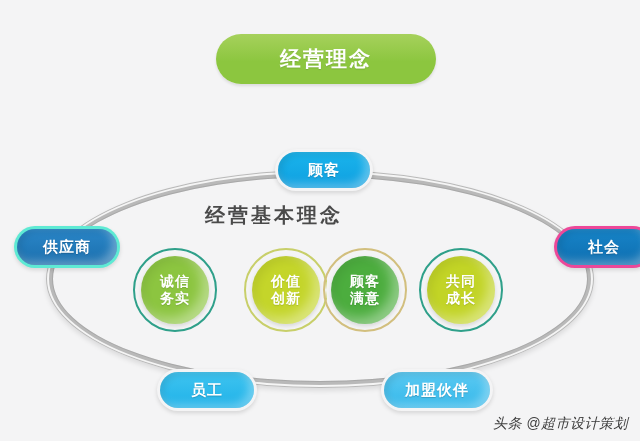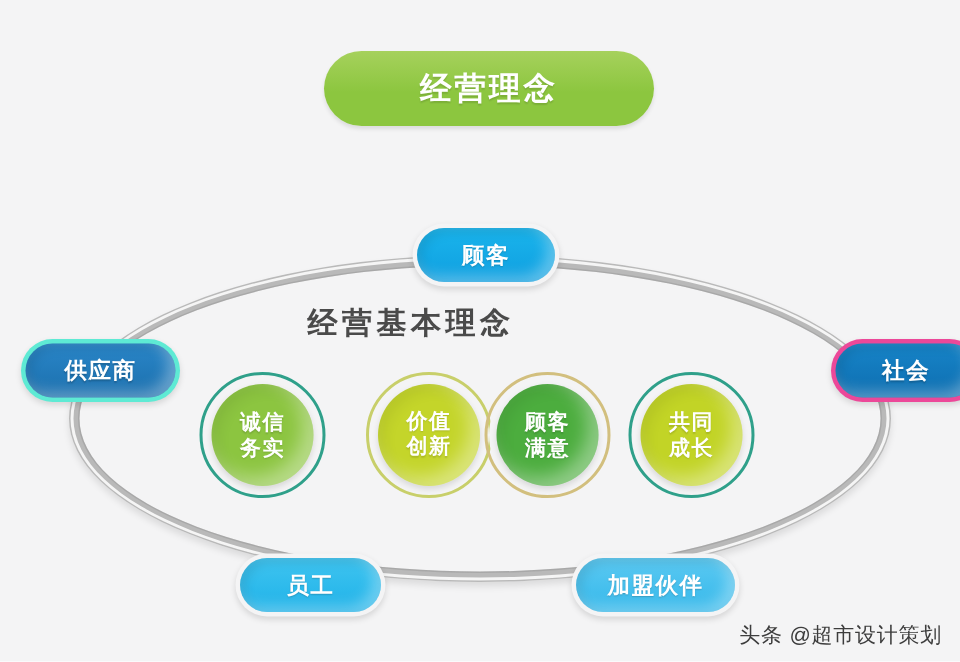--- a/index.html
+++ b/index.html
@@ -163,20 +163,21 @@
     text-shadow: 0 1px 1px rgba(0,0,0,0.18);
   }
 
   
   #watermark {
     position: absolute;
     right: 12px;
     bottom: 8px;
     font-size: 14px;
     color: #3d3d3d;
+    font-style: italic;
     letter-spacing: 0.5px;
     white-space: nowrap;
   }
 </style>
 </head>
 <body>
 
 <div id="stage" style="background: rgb(244, 244, 245);">
 
   <div id="title-banner" style="background: linear-gradient(rgb(166, 209, 92) 0%, rgb(140, 198, 63) 55%, rgb(140, 198, 63) 100%);">

